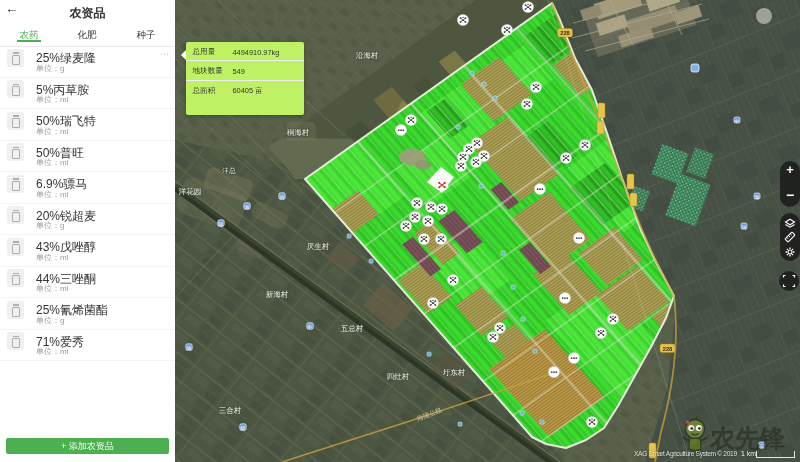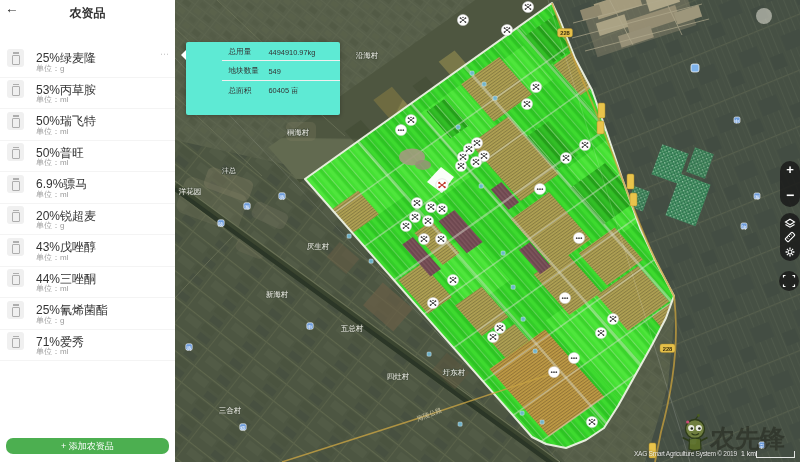--- a/index.html
+++ b/index.html
@@ -15,22 +15,22 @@
   .tab.on{color:#4caf50;}
   .tab-line{position:absolute;left:17px;top:17.5px;width:24px;height:2.2px;background:#4caf50;}
   .items{position:absolute;top:46px;left:0;width:175px;}
   .item{position:relative;height:30.5px;border-bottom:1px solid #f4f4f4;}
   .item .ic{position:absolute;left:7px;top:2.5px;width:17px;height:18px;background:#f0f0f0;border-radius:3px;}
   .item .ic:before{content:"";position:absolute;left:4.5px;top:6px;width:6px;height:8px;border:1px solid #aeaeae;border-radius:1px;}
   .item .ic:after{content:"";position:absolute;left:5.5px;top:3.5px;width:6px;height:1.5px;background:#aeaeae;}
   .item .t1{position:absolute;left:36px;top:4px;font-size:12px;color:#333;}
   .item .t2{position:absolute;left:36px;top:16.5px;font-size:8px;color:#9a9a9a;}
   .item .more{position:absolute;right:5px;top:3px;font-size:9px;color:#bbb;letter-spacing:1px;}
-  .addbtn{position:absolute;left:6px;top:438px;width:163px;height:16px;background:#4caf50;border-radius:7px;color:#fff;font-size:9px;text-align:center;line-height:17px;}
-  .panel{position:absolute;left:186px;top:42px;width:118px;height:73px;background:#5eead4;border-radius:2px;box-shadow:0 1px 4px rgba(0,0,0,.3);z-index:4;padding-left:36px;}
+  .addbtn{position:absolute;left:6px;top:438px;width:163px;height:16px;background:#4caf50;border-radius:2px;color:#fff;font-size:9px;text-align:center;line-height:17px;}
+  .panel{position:absolute;left:186px;top:42px;width:118px;height:73px;background:#bef264;border-radius:2px;box-shadow:0 1px 4px rgba(0,0,0,.3);z-index:4;}
   .panel:before{content:"";position:absolute;left:-5px;top:8px;border:5px solid transparent;border-right-color:#fff;border-left:0;}
   .prow{position:relative;height:18.25px;border-bottom:1px solid #efefef;}
   .prow:last-child{border-bottom:none;}
   .prow .pl{position:absolute;left:6.5px;top:5px;font-size:7.6px;color:#333;}
   .prow .pv{position:absolute;left:46.5px;top:5.5px;font-size:7.4px;color:#333;text-align:right;}
   .ctl{position:absolute;z-index:4;background:rgba(24,24,24,0.82);color:#fff;}
   .zoomer{left:780px;top:161px;width:20px;height:46px;border-radius:10px;text-align:center;}
   .zplus{font-size:13px;line-height:17px;font-weight:bold;}
   .zlvl{font-size:14px;line-height:11px;padding-left:20px;}
   .zminus{font-size:14px;line-height:13px;font-weight:bold;}
@@ -471,33 +471,39 @@
   </g>/svg&gt;
   </svg></div>
 
   <div class="sidebar">
 
     <div class="sb-header">
       <div class="sb-back">←</div>
       <div class="sb-title">农资品</div>
     </div>
 
+    <div class="tabs">
+      <div class="tab on" style="left:0">农药</div>
+      <div class="tab" style="left:58px">化肥</div>
+      <div class="tab" style="left:117px">种子</div>
+      <div class="tab-line"></div>
+    </div>
 
     <div class="items">
 
       <div class="item">
           <div class="ic"></div>
           <div class="t1">25%绿麦隆</div>
           <div class="t2">单位：g</div>
           <div class="more">⋯</div>
         </div>
 
       <div class="item">
           <div class="ic"></div>
-          <div class="t1">53%丙草胺</div>
+          <div class="t1">5%丙草胺</div>
           <div class="t2">单位：ml</div>
         </div>
 
       <div class="item">
           <div class="ic"></div>
           <div class="t1">50%瑞飞特</div>
           <div class="t2">单位：ml</div>
         </div>
 
       <div class="item">

